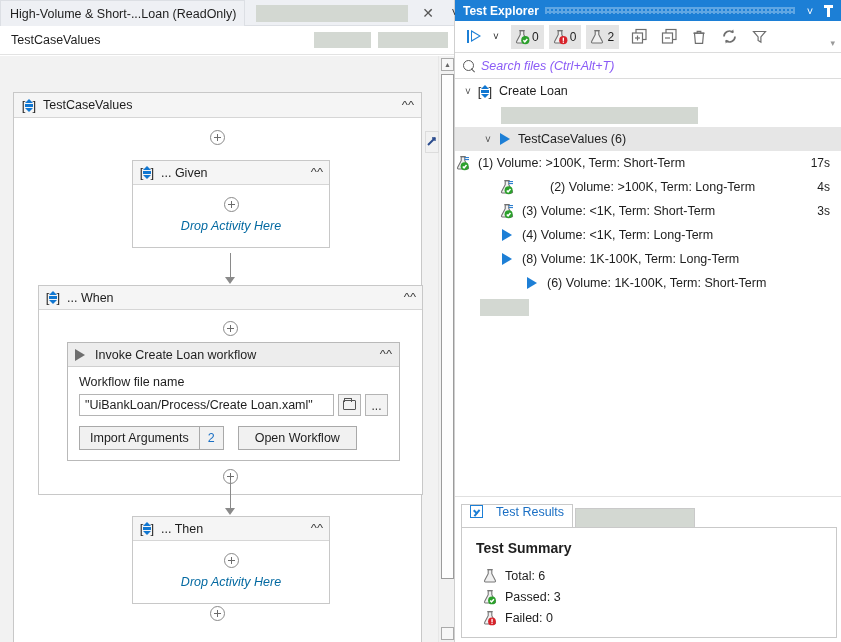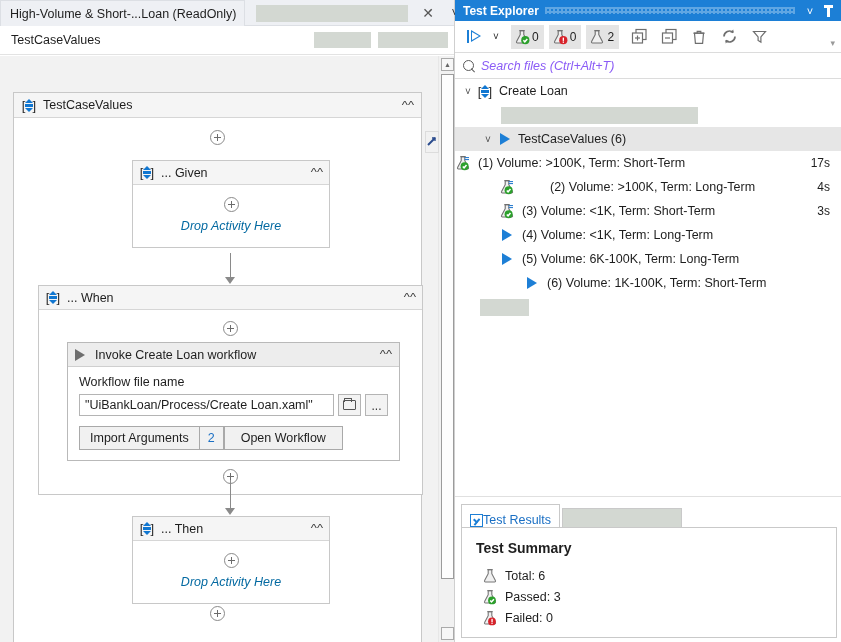--- a/index.html
+++ b/index.html
@@ -192,21 +192,21 @@
   .row-ph { position:absolute; height:17px; background:#d3d8d2; }
   .blue-tri { width:0;height:0; border-top:6px solid transparent; border-bottom:6px solid transparent;
               border-left:10px solid #1d7fd6; }
   .dur { position:absolute; right:11px; font-size:12px; color:#1e1e1e; }
 
   .te-splitter { height:7px; background:#ffffff; border-top:1px solid #e0e0e0; }
 
   .tr-tabstrip { height:24px; background:#ffffff; display:flex; align-items:flex-end;
                  padding-left:6px; position:relative; }
   .tr-tab { height:23px; border:1px solid #c9c9c9; border-bottom:none; background:#ffffff;
-            display:flex; align-items:flex-end; gap:0; padding:0 8px; }
+            display:flex; align-items:flex-start; gap:13px; padding:0 8px; }
   .tr-tab-label { font-size:12.5px; color:#1a6fc4; }
   .chk-glyph { width:13px; height:13px; border:1.5px solid #1c7fd6; position:relative; }
   .chk-glyph::after { content:""; position:absolute; left:2px; top:4.5px; width:5px; height:2px;
                       background:#1c7fd6; transform:rotate(45deg); }
   .chk-glyph::before { content:""; position:absolute; left:4.5px; top:2.5px; width:2px; height:8px;
                        background:#1c7fd6; transform:rotate(40deg); }
   .tr-tab-ph { height:19px; width:120px; background:#d3d8d2; border:1px solid #c9c9c9;
                border-bottom:none; margin-left:2px; }
   .tr-body { flex:1; border:1px solid #c9c9c9; margin:0 4px 4px 6px; background:#ffffff;
              padding:12px 0 0 14px; }
@@ -315,21 +315,21 @@
                   <div class="field-row">
                     <input class="text-input" type="text" value="&quot;UiBankLoan/Process/Create Loan.xaml&quot;" style="">
                     <span class="icon-btn">
                       <span class="folder-glyph"></span>
                     </span>
                     <span class="ell-btn">...</span>
                   </div>
                   <div class="btn-row">
                     <span class="btn">Import Arguments</span>
                     <span class="arg-count">2</span>
-                    <span class="btn" style="padding:0 16px;">Open Workflow</span>
+                    <span class="btn" style="margin-left:14px; padding:0 16px;">Open Workflow</span>
                   </div>
                 </div>
               </div>
 
               <div class="plus-center" style="margin-top:8px;">
                 <span class="plus"></span>
               </div>
             </div>
           </div>
 
@@ -547,21 +547,21 @@
       </div>
 
       <div class="tree-row" style="padding-left:47px;">
         <span class="blue-tri" style="margin-right:10px;"></span>
         <span>(4) Volume: &lt;1K, Term: Long-Term</span>
         <span class="dur"></span>
       </div>
 
       <div class="tree-row" style="padding-left:47px;">
         <span class="blue-tri" style="margin-right:10px;"></span>
-        <span>(5) Volume: 6K-100K, Term: Long-Term</span>
+        <span>(8) Volume: 1K-100K, Term: Long-Term</span>
         <span class="dur"></span>
       </div>
 
       <div class="tree-row" style="padding-left:72px;text-align:center;">
         <span class="blue-tri" style="margin-right:10px;"></span>
         <span>(6) Volume: 1K-100K, Term: Short-Term</span>
         <span class="dur"></span>
       </div>
 
       <div class="tree-row">

